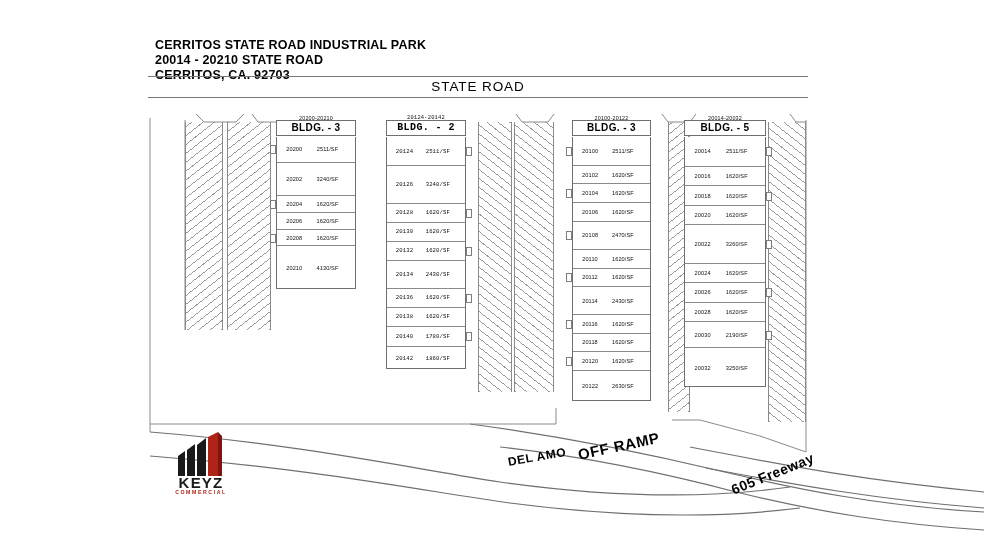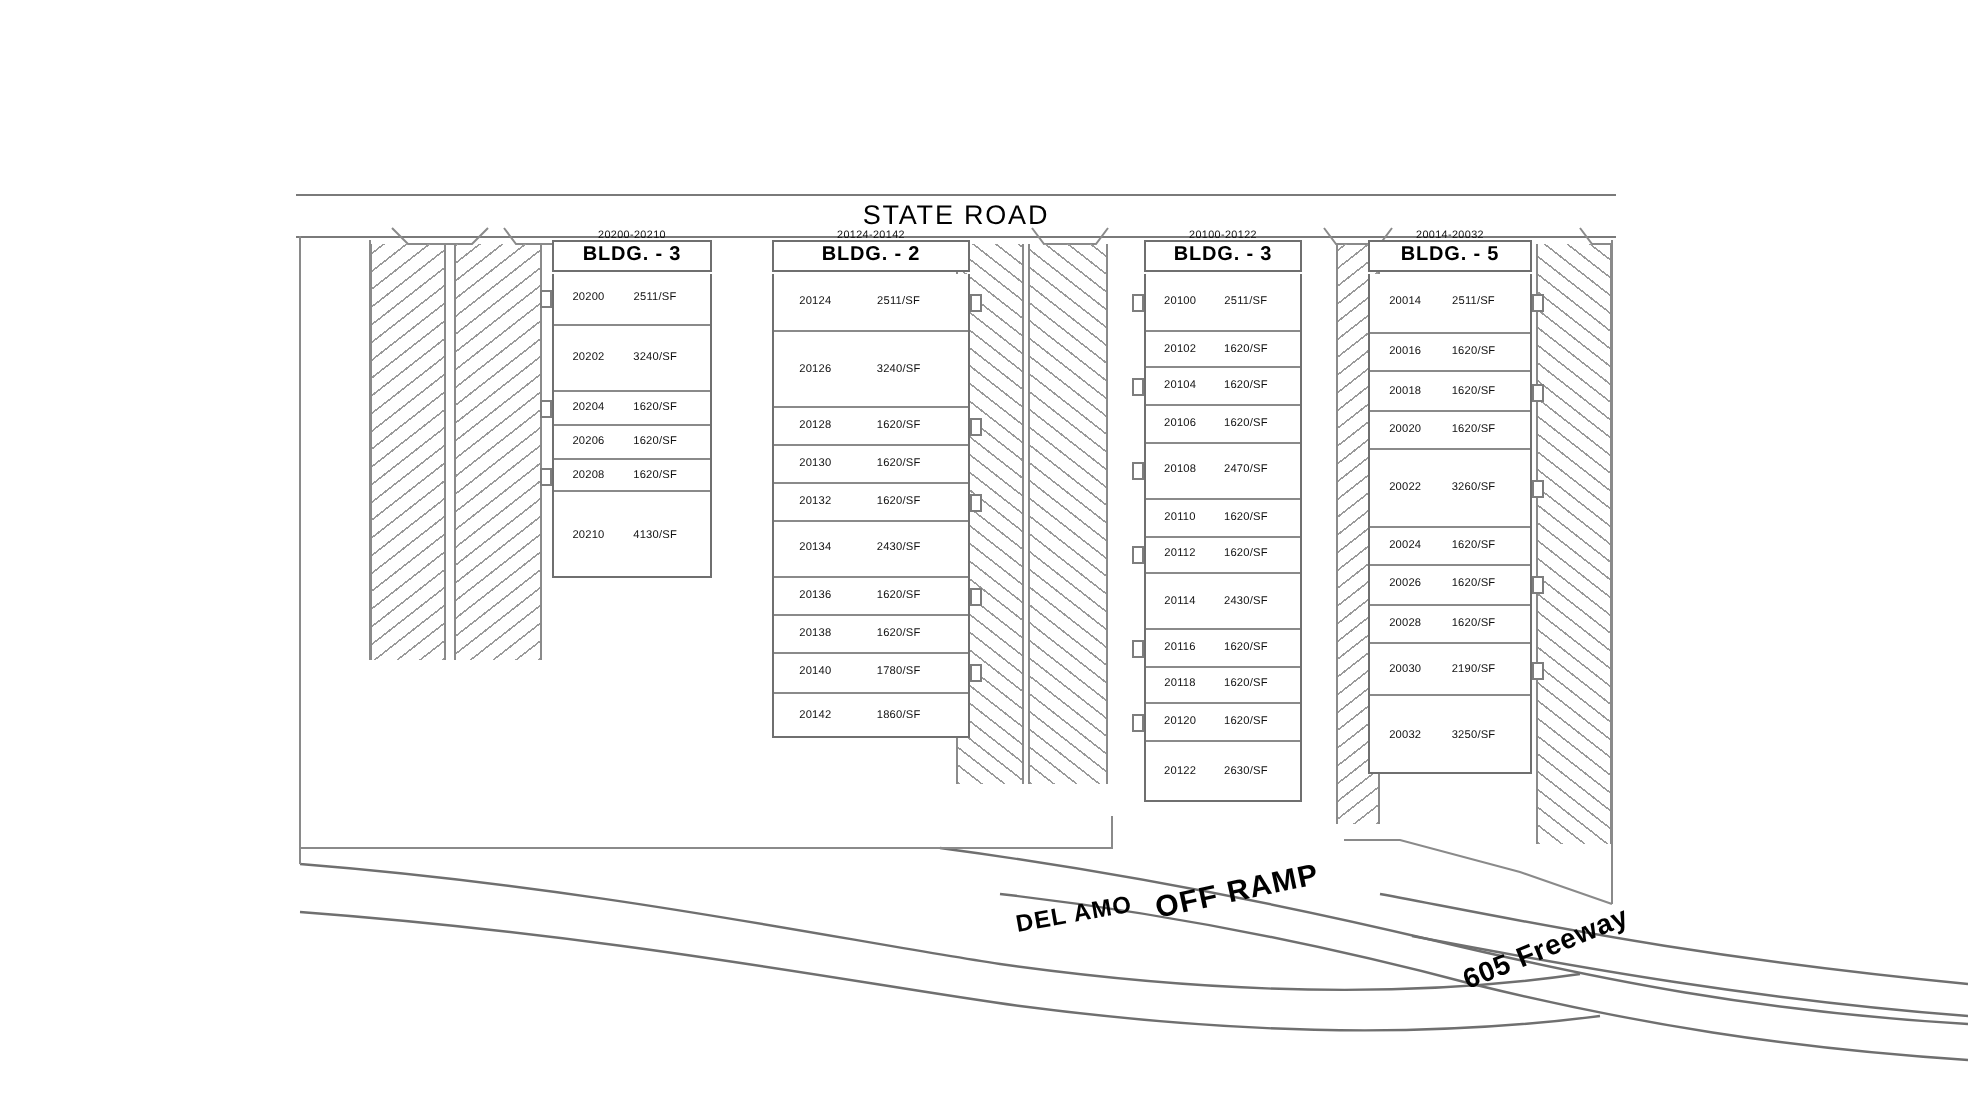--- a/index.html
+++ b/index.html
@@ -29,21 +29,20 @@
   }
   #title-block div { white-space: nowrap; }
 
   
   #state-road-band {
     position: absolute;
     left: 148px;
     top: 76px;
     width: 660px;
     height: 22px;
-    margin-top: 21px;
   }
   #state-road-line-top {
     position: absolute; left: 0; top: 0; width: 100%; height: 1px;
     background: #7a7a7a;
   }
   #state-road-line-bottom {
     position: absolute; left: 0; top: 21px; width: 100%; height: 1px;
     background: #7a7a7a;
   }
   #state-road-label {
@@ -214,20 +213,25 @@
     font-weight: bold;
     color: #b02418;
     letter-spacing: 1.6px;
   }
 </style>
 </head>
 <body>
 
 <div id="page">
 
+  <div id="title-block">
+    <div>CERRITOS STATE ROAD INDUSTRIAL PARK</div>
+    <div>20014 - 20210 STATE ROAD</div>
+    <div>CERRITOS, CA. 92703</div>
+  </div>
 
   <div id="state-road-band">
     <div id="state-road-line-top"></div>
     <div id="state-road-line-bottom"></div>
     <div id="state-road-label">STATE ROAD</div>
   </div>
 
   <svg id="roads-svg" viewBox="0 0 984 553">
 
     <g stroke="#8a8a8a" stroke-width="1" fill="none">
@@ -293,21 +297,21 @@
           <span class="u-sf">1620/SF</span>
           <span class="notch left" style="top: 50%; margin-top: -4px;"></span>
         </div>
         <div class="unit" style="height: 42.586px;">
           <span class="u-no">20210</span>
           <span class="u-sf">4130/SF</span>
         </div>
       </div>
   </div>
 
-  <div class="bldg" id="bldg-2" style="left:386px; top:132px; width:99px; height:240px;">
+  <div class="bldg" id="bldg-2" style="left:386px; top:132px; width:80px; height:240px;font-family:Liberation Mono, monospace;">
     <div class="bldg-range">20124-20142</div>
     <div class="bldg-head">BLDG. - 2</div>
     <div class="units" id="bldg-2-units" style="height: 232px;">
         <div class="unit" style="height: 29.2431px;">
           <span class="u-no">20124</span>
           <span class="u-sf">2511/SF</span>
           <span class="notch right" style="top: 50%; margin-top: -4px;"></span>
         </div>
         <div class="unit" style="height: 37.733px;">
           <span class="u-no">20126</span>
@@ -462,14 +466,25 @@
           <span class="u-no">20032</span>
           <span class="u-sf">3250/SF</span>
         </div>
       </div>
   </div>
 
   <div class="road-text" id="label-del-amo">DEL AMO</div>
   <div class="road-text" id="label-off-ramp">OFF RAMP</div>
   <div class="road-text" id="label-605">605 Freeway</div>
 
+  <div id="logo">
+    <svg id="logo-mark" viewBox="0 0 78 50">
+      <polygon points="16,48 16,28 23,23 23,48" fill="#1a1a1a"></polygon>
+      <polygon points="25,48 25,22 33,16 33,48" fill="#1a1a1a"></polygon>
+      <polygon points="35,48 35,17 44,10 44,48" fill="#1a1a1a"></polygon>
+      <polygon points="46,48 46,9 56,4 56,48" fill="#b02418"></polygon>
+      <polygon points="56,48 56,4 60,8 60,48" fill="#7d150e"></polygon>
+    </svg>
+    <div id="logo-keyz">KEYZ</div>
+    <div id="logo-commercial">COMMERCIAL</div>
+  </div>
 
 </div>
 
 </body></html>

